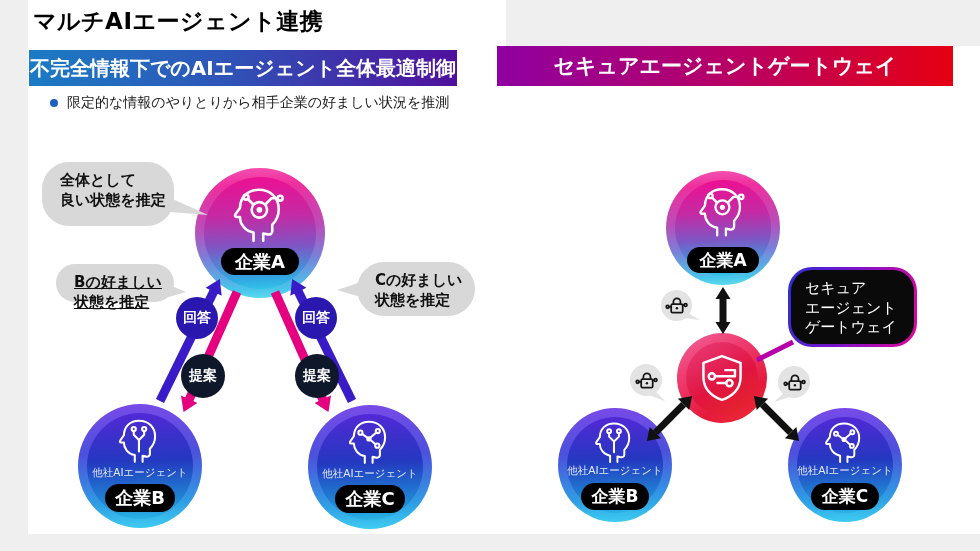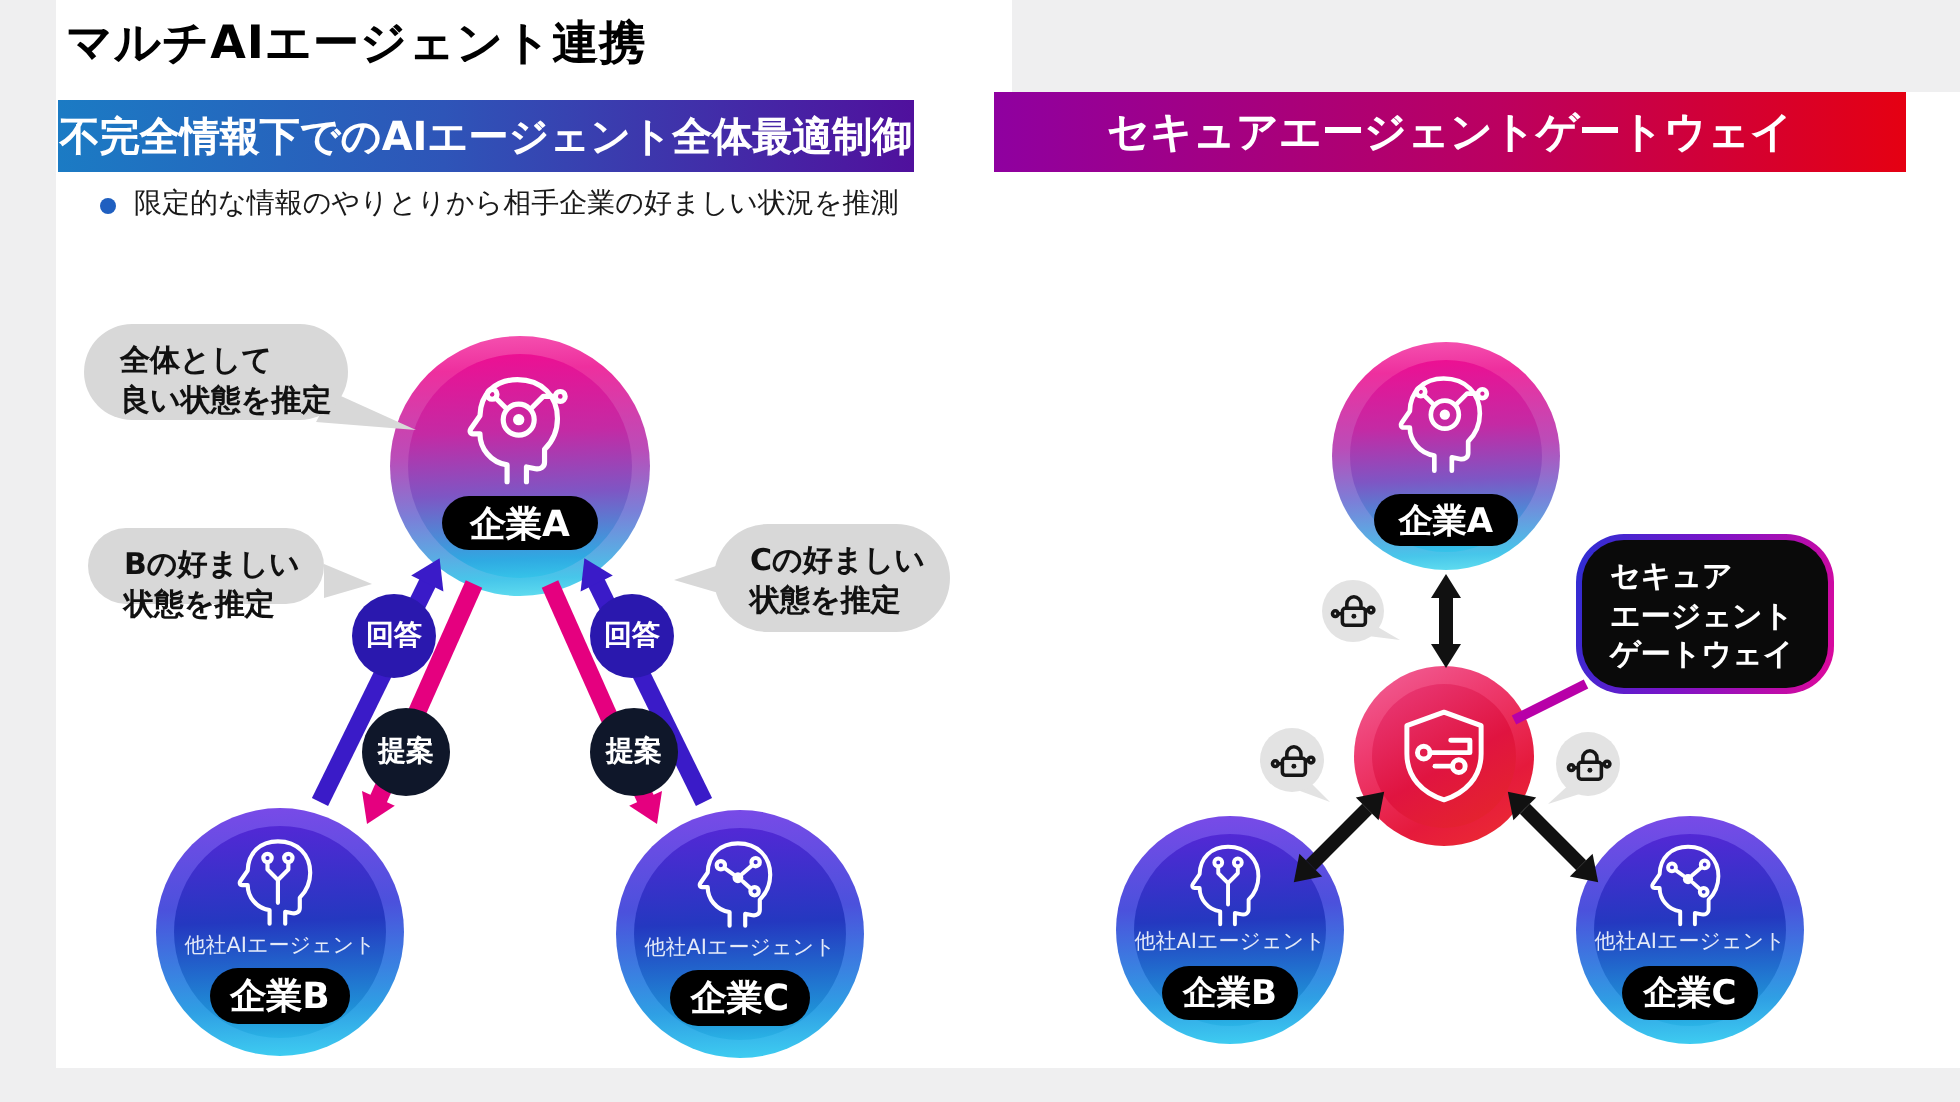--- a/index.html
+++ b/index.html
@@ -46,21 +46,21 @@
     align-items:center;justify-content:center;font-size:14px;z-index:3;}
   .badge.answer{background:#2a18ae;}
   .badge.proposal{background:#0f172a;}
   .overlay{position:absolute;inset:0;z-index:2;pointer-events:none;}
   
   .lock-bubble{position:absolute;background:#e3e3e3;border-radius:50%;display:flex;
     align-items:center;justify-content:center;z-index:3;}
   .gw{position:absolute;left:291px;top:221px;width:129px;height:80px;border-radius:24px;padding:3px;
     background:linear-gradient(105deg,#2b2fd4 0%,#7a14c8 45%,#e0089a 100%);z-index:3;box-sizing:border-box;}
   .gw-inner{width:100%;height:100%;border-radius:21px;background:#0a0a0a;box-sizing:border-box;
-    color:#fff;font-weight:bold;font-size:15px;line-height:19.5px;padding:9px 0 0 14px;}
+    color:#fff;font-weight:normal;font-size:15px;line-height:19.5px;padding:9px 0 0 14px;}
 </style>
 </head>
 <body>
 
 <div class="stage">
 
   <div class="card card-left">
     <div class="fig-title">マルチAIエージェント連携</div>
     <div class="panel-header left">不完全情報下でのAIエージェント全体最適制御</div>
 
@@ -131,25 +131,25 @@
       <g>
         <line x1="209" y1="292" x2="161" y2="400" stroke="#e5007f" stroke-width="9"></line>
         <polygon points="155.5,412 169.4,402.9 153,395.5" fill="#e5007f"></polygon>
       </g>
       <g>
         <line x1="247" y1="292" x2="295" y2="400" stroke="#e5007f" stroke-width="9"></line>
         <polygon points="300.5,412 286.6,402.9 303,395.5" fill="#e5007f"></polygon>
       </g>
     </svg>
 
-    <div class="speech" style="left:14px;top:162px;width:132px;height:48px;box-sizing:border-box;">
+    <div class="speech" style="left:14px;top:162px;width:132px;height:64px;box-sizing:border-box;">
       <div>全体として</div>
       <div>良い状態を推定</div>
     </div>
-    <div class="speech" style="left:16px;top:264px;width:118px;height:38px;box-sizing:border-box;">
+    <div class="speech" style="left:28px;top:264px;width:118px;height:38px;box-sizing:border-box;text-decoration:underline;">
       <div>Bの好ましい</div>
       <div>状態を推定</div>
     </div>
     <div class="speech" style="left:329px;top:262px;width:118px;height:54px;box-sizing:border-box;">
       <div>Cの好ましい</div>
       <div>状態を推定</div>
     </div>
 
     <div class="badge answer" style="left:148px;top:297px;width:42px;height:42px;">回答</div>
     <div class="badge answer" style="left:267px;top:297px;width:42px;height:42px;">回答</div>

